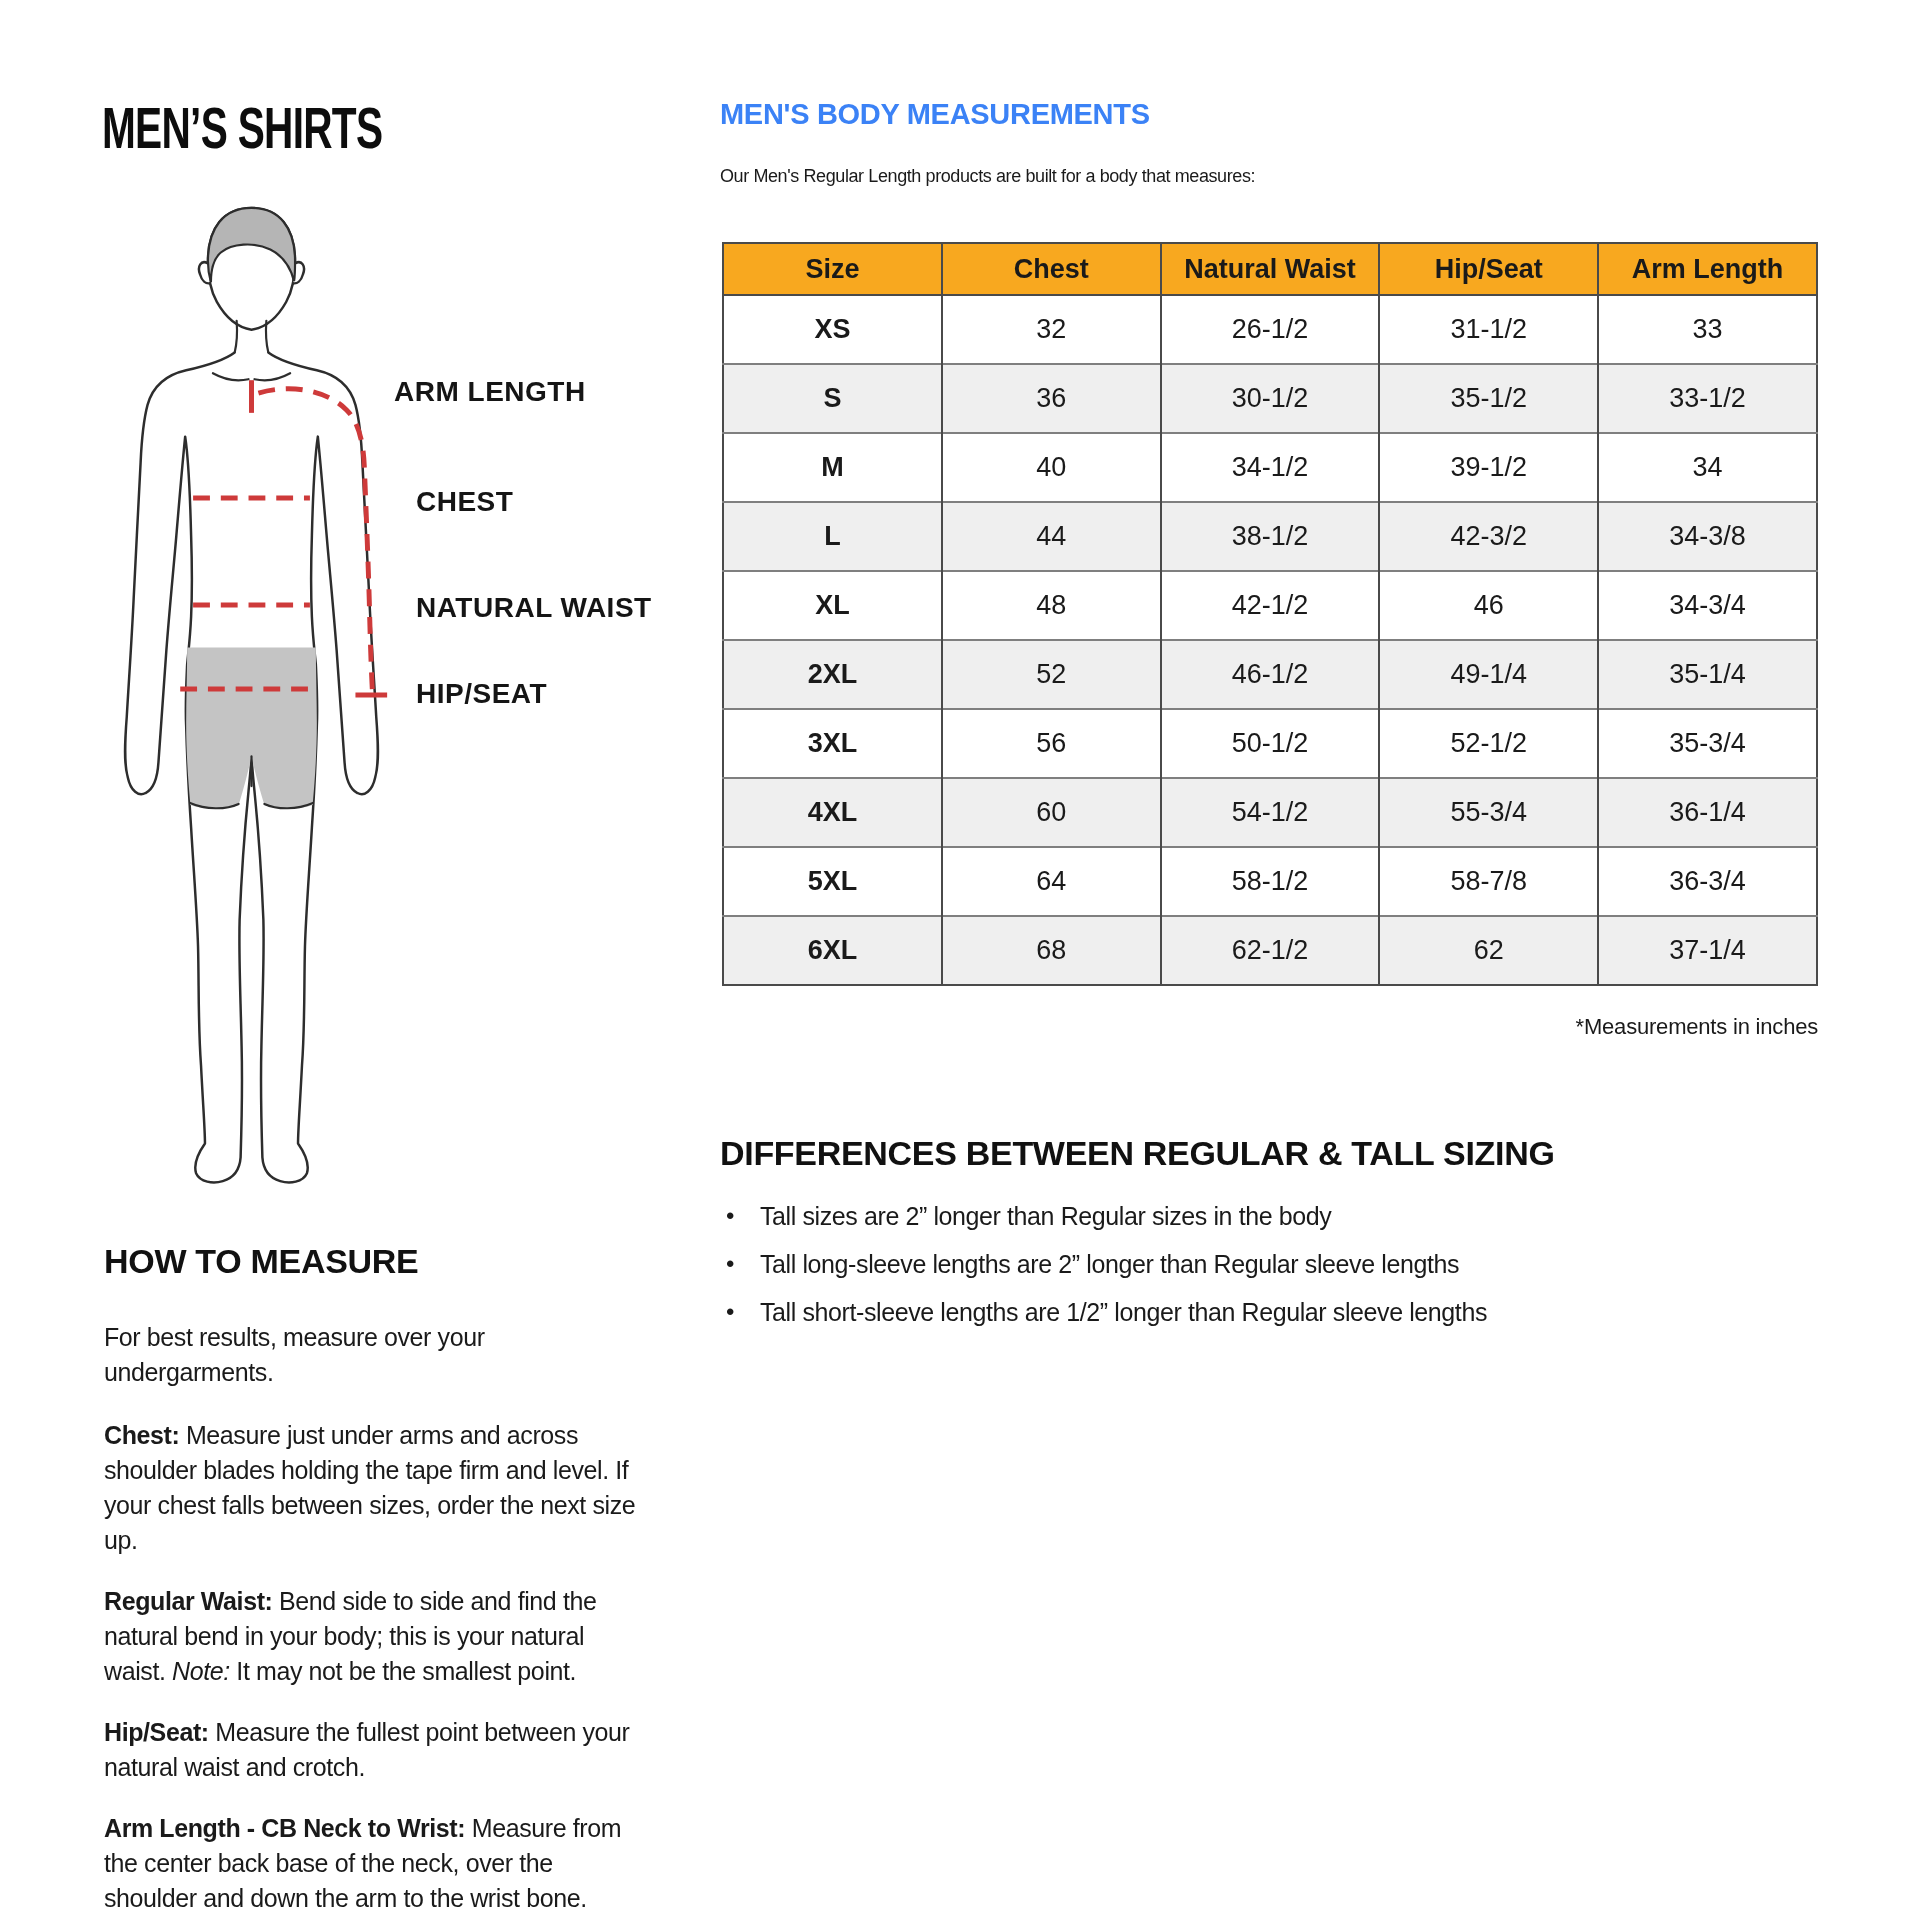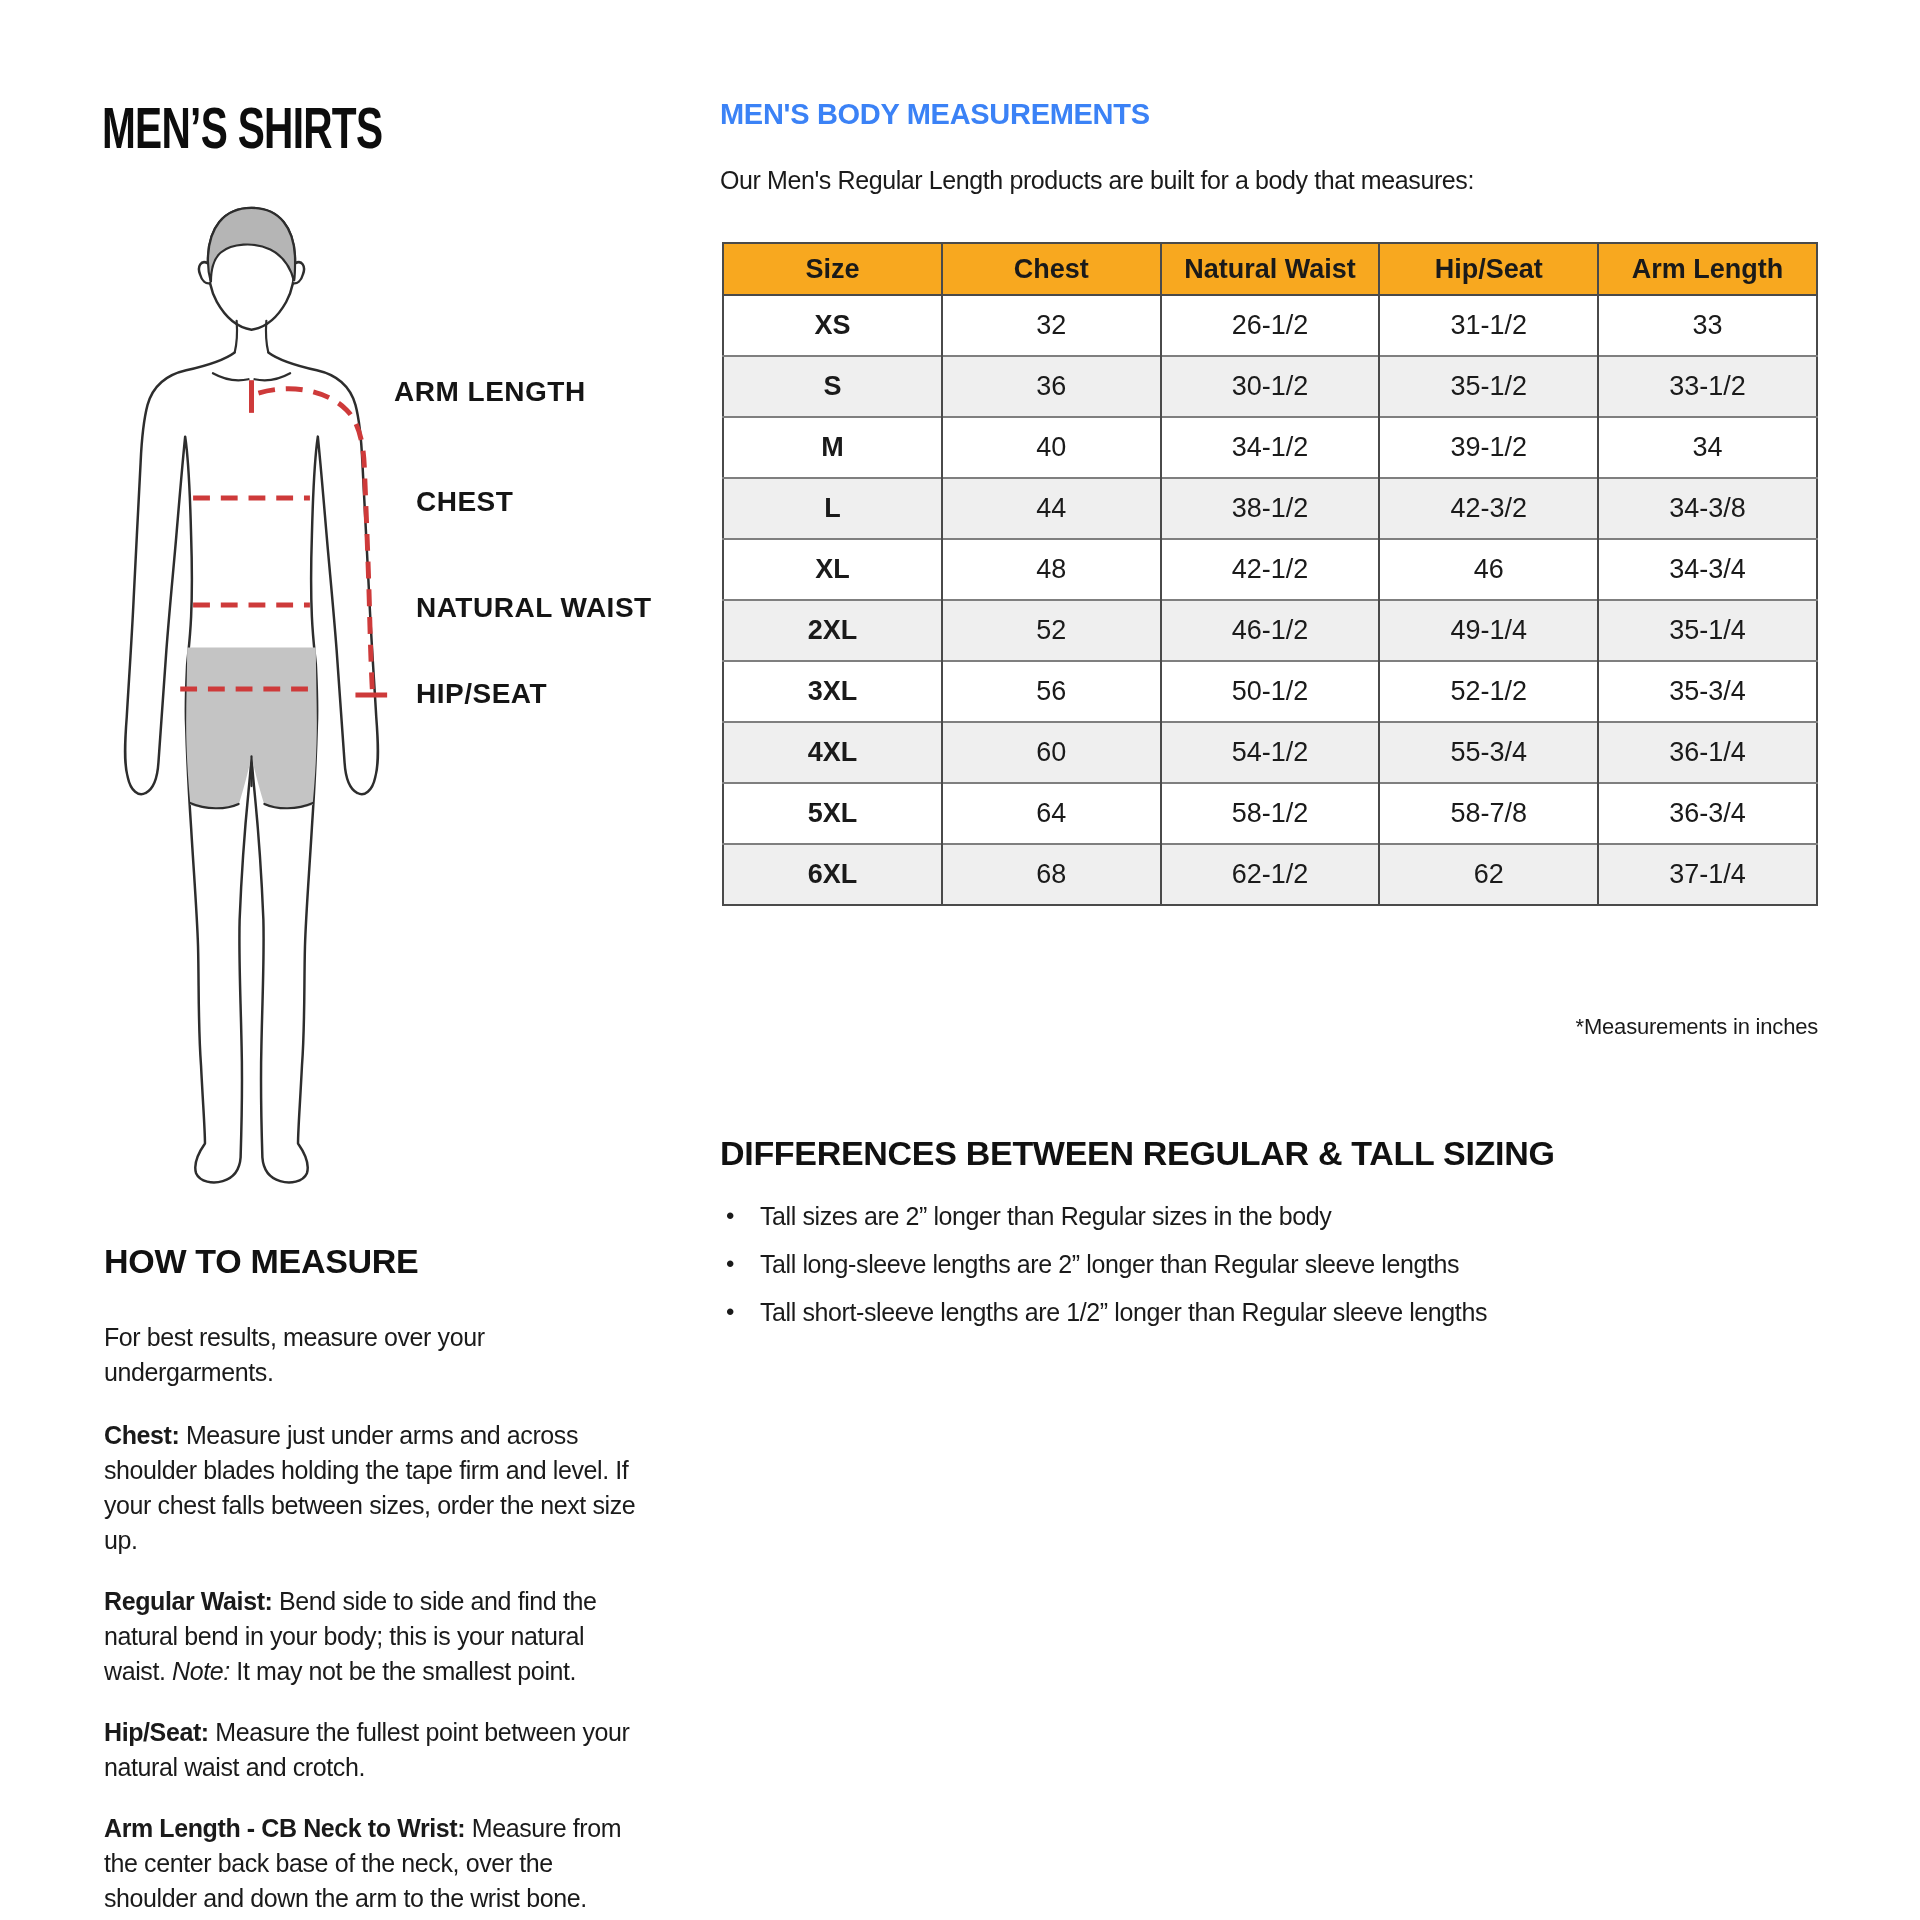--- a/index.html
+++ b/index.html
@@ -28,28 +28,28 @@
 
   .htm-heading{position:absolute;left:104px;top:1242px;font-size:34px;font-weight:700;letter-spacing:-.3px;color:#111;}
   .htm-intro{position:absolute;left:104px;top:1320px;width:545px;font-size:25px;letter-spacing:-.4px;line-height:35px;}
   .htm-items{position:absolute;left:104px;top:1374px;width:545px;font-size:25px;letter-spacing:-.4px;line-height:35px;margin-top:44px;}
   .htm-items p{margin:0 0 26px 0;}
   .seg-b{font-weight:700;}
   .seg-i{font-style:italic;}
 
   
   .bm-heading{position:absolute;left:720px;top:98px;font-size:29px;font-weight:800;letter-spacing:-.3px;color:#3b82f6;}
-  .bm-subtitle{position:absolute;left:720px;top:166px;font-size:25px;letter-spacing:-.4px;}
+  .bm-subtitle{position:absolute;left:720px;top:166px;font-size:18px;letter-spacing:-.4px;}
 
   .size-table{position:absolute;left:722px;top:242px;width:1096px;border-collapse:collapse;table-layout:fixed;
     font-size:27px;color:var(--ink);border:2px solid var(--line-dark);}
   .size-table th,.size-table td{border-left:2px solid var(--line-dark);text-align:center;vertical-align:middle;padding:0;}
   .size-table th:first-child,.size-table td:first-child{border-left:none;}
   .size-table thead th{background:var(--gold);height:52px;font-weight:700;border-bottom:2px solid var(--line-dark);}
-  .size-table tbody tr{height:61px;background:#fff;padding-left:28px;}
+  .size-table tbody tr{height:69px;background:#fff;padding-left:28px;}
   .size-table tbody tr+tr{border-top:2px solid var(--line-mid);}
   .size-table tbody tr:nth-child(even){background:var(--row-alt);}
   .size-table tbody th{font-weight:700;}
 
   .footnote{position:absolute;left:722px;top:1014px;width:1096px;text-align:right;font-size:22px;letter-spacing:-.2px;}
 
   .diff-heading{position:absolute;left:720px;top:1134px;font-size:34px;font-weight:800;letter-spacing:-.3px;color:#111;}
   .diff-list{position:absolute;left:726px;top:1198px;list-style:none;font-size:25px;letter-spacing:-.4px;line-height:36px;}
   .diff-list li{display:flex;margin-bottom:12px;}
   .diff-list .dot{width:34px;flex:0 0 34px;font-size:24px;}

